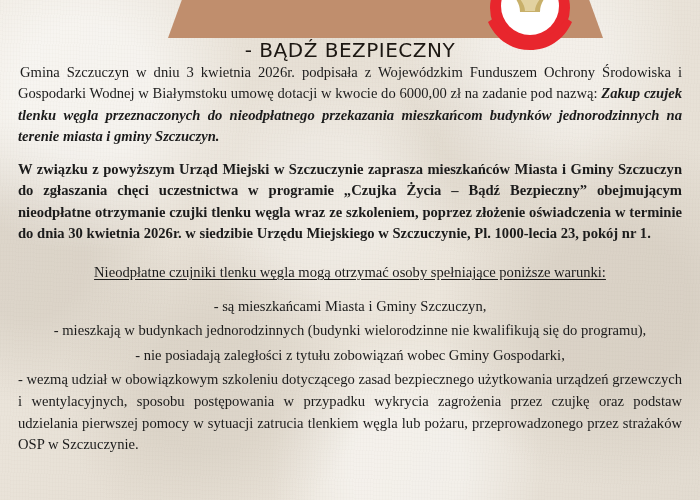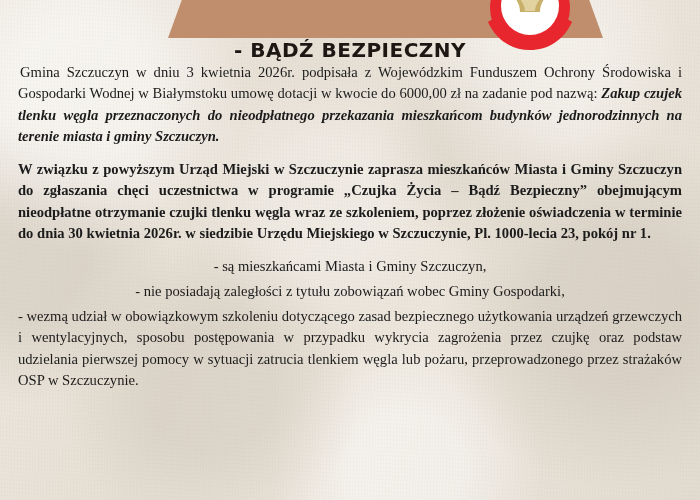--- a/index.html
+++ b/index.html
@@ -61,21 +61,21 @@
     background: #c08e6d;
     clip-path: polygon(6.5% 0%, 93.5% 0%, 100% 100%, 0% 100%);
   }
   .banner-title {
     position: absolute;
     top: 38px;
     left: 0;
     width: 700px;
     text-align: center;
     font-family: "DejaVu Sans", "Liberation Sans", sans-serif;
-    font-weight: 700;
+    font-weight: 400;
     font-size: 20px;
     letter-spacing: 0.5px;
     color: #1c1712;
     white-space: nowrap;
     z-index: 4;
   }
 
   
   .logo-badge {
     position: absolute;
@@ -147,20 +147,22 @@
     <path d="M6 52 C14 66 28 74 42 74 C56 74 70 66 78 52 L84 56 C76 74 60 84 42 84 C24 84 8 74 0 56 Z" fill="#e8262d"></path>
   </svg>
 </div>
 
 <div class="content">
 
   <p class="para first"><span>Gmina Szczuczyn w dniu 3 kwietnia 2026r. podpisała z Wojewódzkim Funduszem Ochrony Środowiska i Gospodarki Wodnej w Białymstoku umowę dotacji w kwocie do 6000,00 zł na zadanie pod nazwą: </span><span class="bi">Zakup czujek tlenku węgla przeznaczonych do nieodpłatnego przekazania mieszkańcom budynków jednorodzinnych na terenie miasta i gminy Szczuczyn.</span></p>
 
   <p class="para b">W związku z powyższym Urząd Miejski w Szczuczynie zaprasza mieszkańców Miasta i Gminy Szczuczyn do zgłaszania chęci uczestnictwa w programie „Czujka Życia – Bądź Bezpieczny” obejmującym nieodpłatne otrzymanie czujki tlenku węgla wraz ze szkoleniem, poprzez złożenie oświadczenia w terminie do dnia 30 kwietnia 2026r. w siedzibie Urzędu Miejskiego w Szczuczynie, Pl. 1000-lecia 23, pokój nr 1.</p>
 
+  <p class="section-head">Nieodpłatne czujniki tlenku węgla mogą otrzymać osoby spełniające poniższe warunki:</p>
 
   <ul class="bullets">
     <li>- są mieszkańcami Miasta i Gminy Szczuczyn,</li>
+    <li>- mieszkają w budynkach jednorodzinnych (budynki wielorodzinne nie kwalifikują się do programu),</li>
     <li>- nie posiadają zaległości z tytułu zobowiązań wobec Gminy Gospodarki,</li>
     <li class="wrap">- wezmą udział w obowiązkowym szkoleniu dotyczącego zasad bezpiecznego użytkowania urządzeń grzewczych i wentylacyjnych, sposobu postępowania w przypadku wykrycia zagrożenia przez czujkę oraz podstaw udzielania pierwszej pomocy w sytuacji zatrucia tlenkiem węgla lub pożaru, przeprowadzonego przez strażaków OSP w Szczuczynie.</li>
   </ul>
 
 </div>
 
 </body></html>

